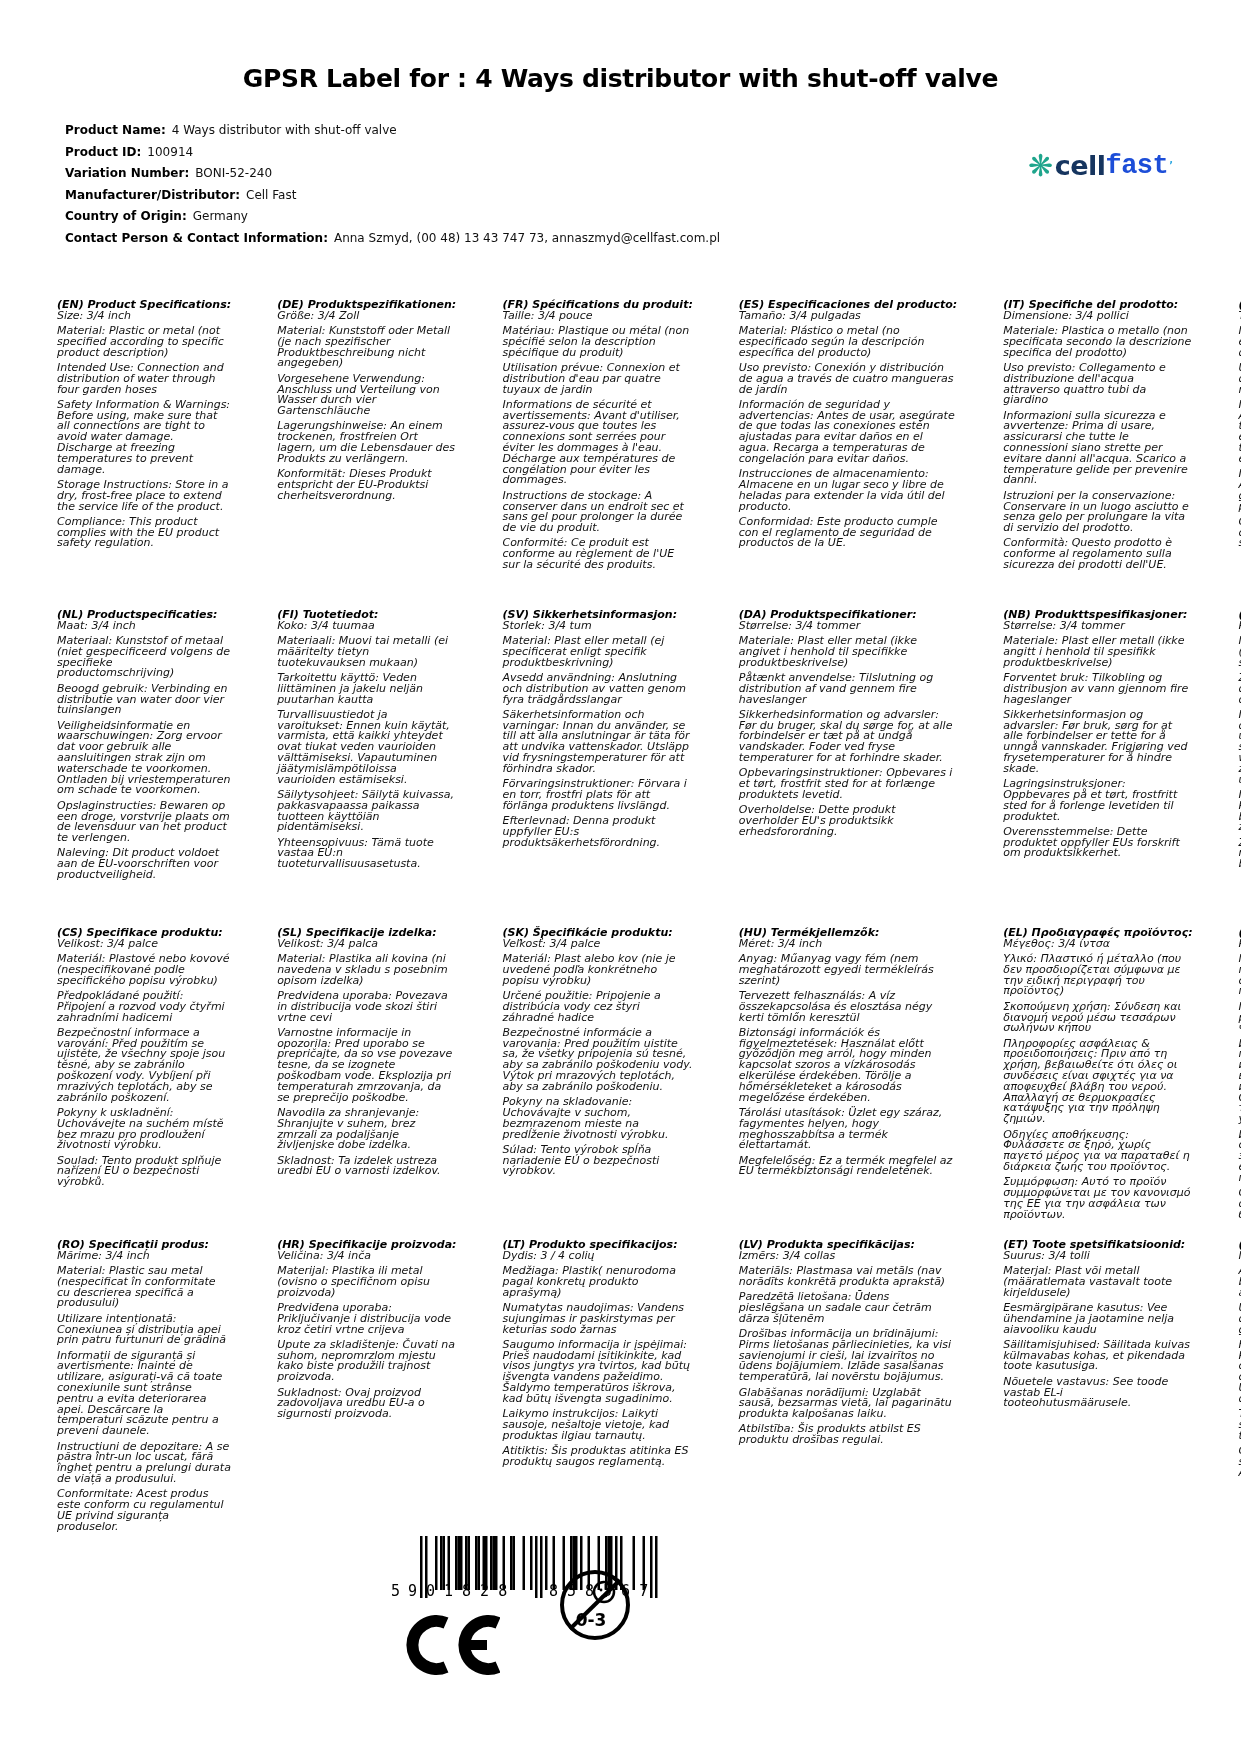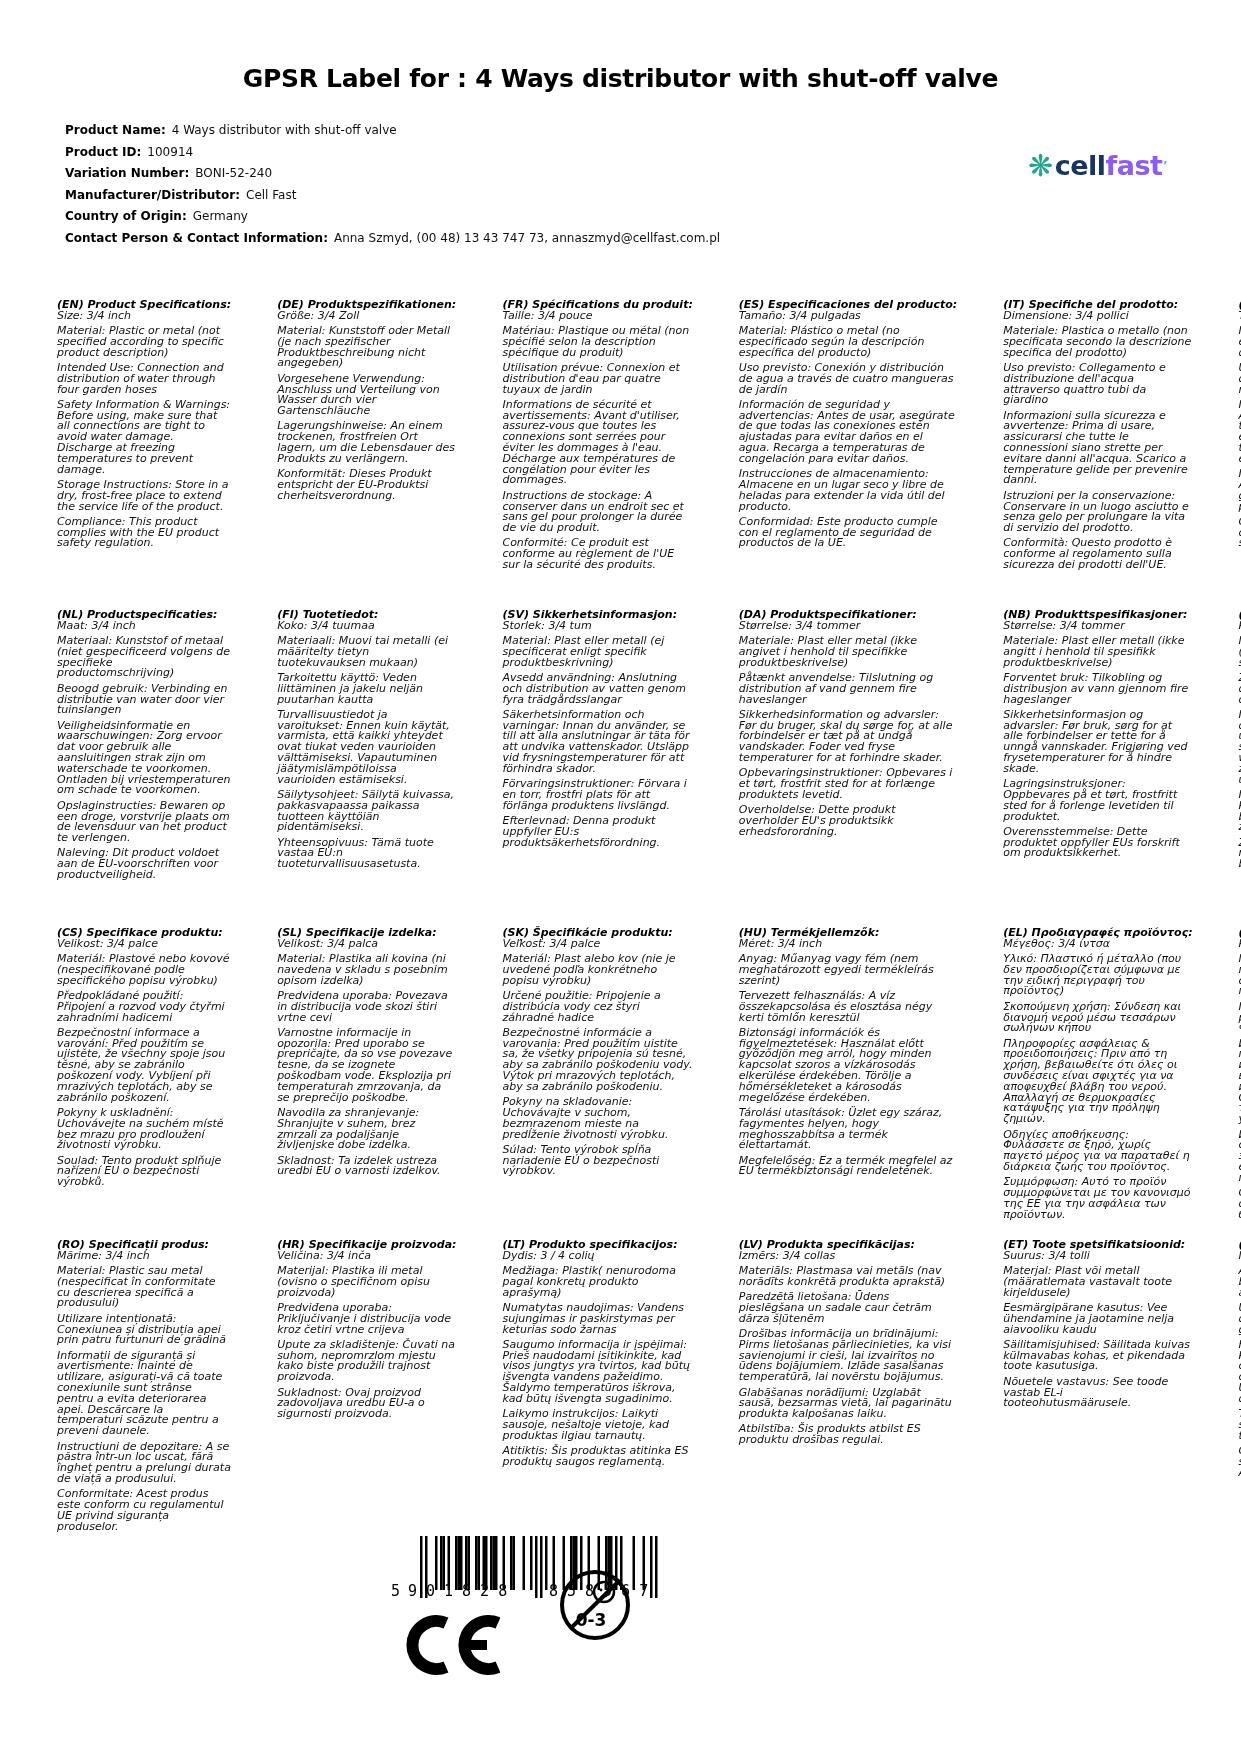--- a/index.html
+++ b/index.html
@@ -91,21 +91,21 @@
   <div class="info-row"><span class="info-label">Manufacturer/Distributor:</span><span class="info-value">Cell Fast</span></div>
 
   <div class="info-row"><span class="info-label">Country of Origin:</span><span class="info-value">Germany</span></div>
 
   <div class="info-row"><span class="info-label">Contact Person &amp; Contact Information:</span><span class="info-value">Anna Szmyd, (00 48) 13 43 747 73, annaszmyd@cellfast.com.pl</span></div>
 </div>
 
   <div class="logo">
     <span class="flower" style="color: rgb(31, 165, 140);">❋</span>
       <span class="cell" style="color: rgb(22, 53, 95);">cell</span>
-      <span class="fast" style="color: #8b5cf6;">fast</span>
+      <span class="fast" style="color: #1d4ed8; font-family: Liberation Mono, monospace;">fast</span>
       <span class="tick" style="color: rgb(47, 168, 225);">’</span>
   </div>
 
   <div class="sections-grid" id="sections-grid">
   <section class="lang-section">
     <div class="sec-heading">(EN) Product Specifications:</div>
     <div class="sec-body">
           <p class="sec-par">Size: 3/4 inch</p>
           <p class="sec-par">Material: Plastic or metal (not specified according to specific product description)</p>
           <p class="sec-par">Intended Use: Connection and distribution of water through four garden hoses</p>

